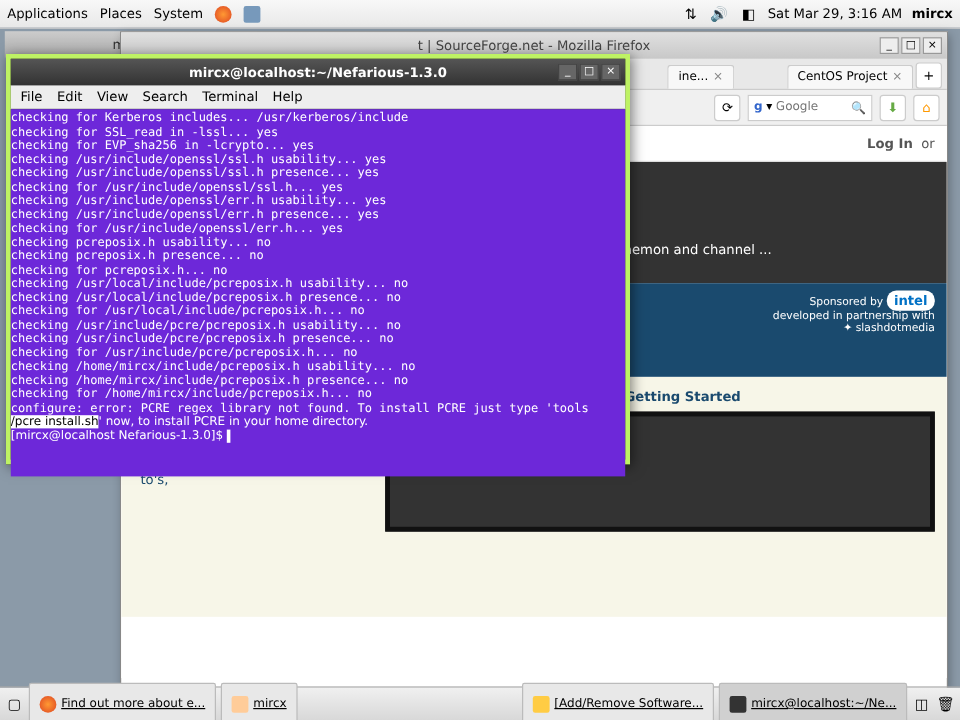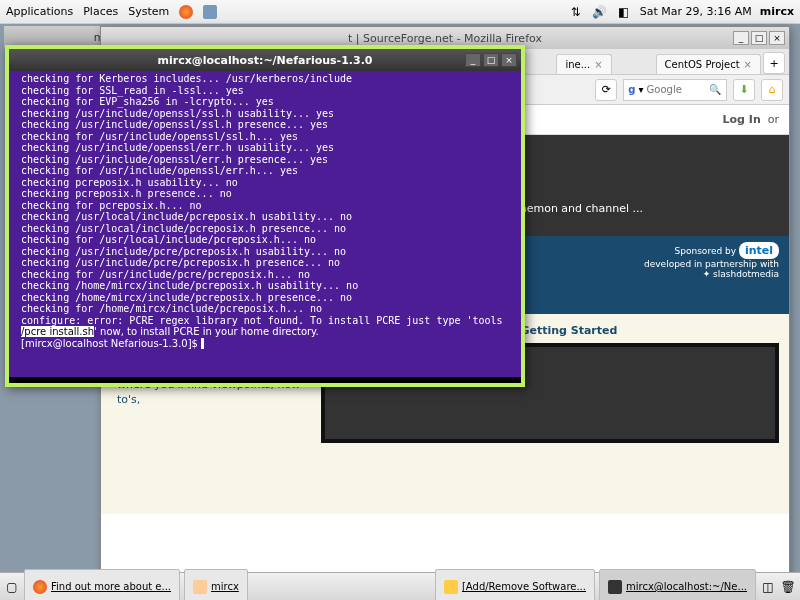--- a/index.html
+++ b/index.html
@@ -39,21 +39,21 @@
 .vid-title b { color: #1a4a6e; }
 .vid-thumb { background: #333; height: 100px; margin-top: 6px; border: 4px solid #111; }
 .sponsor { position: absolute; right: 10px; top: 6px; text-align: right; font-size: 9px; }
 .sponsor .intel { display: inline-block; background: #fff; color: #0071c5; padding: 2px 6px; border-radius: 8px; font-weight: bold; font-size: 11px; }
 
 .mircx-win { position: absolute; top: 26px; left: 4px; width: 210px; height: 24px; }
 .mircx-title { height: 22px; background: linear-gradient(#ccc,#aaa); display: flex; align-items: center; justify-content: center; font-size: 11px; color: #333; position: relative; }
 
 .term-win { position: absolute; top: 45px; left: 5px; width: 520px; height: 342px; background: #000; border: 4px solid #bef264; box-shadow: 2px 2px 10px rgba(0,0,0,.5); }
 .term-menu { height: 20px; background: #eee; display: flex; align-items: center; gap: 12px; padding: 0 8px; font-size: 11px; border-bottom: 1px solid #ccc; }
-.term-body { background: #4c1d95; color: #fff; font-family: "DejaVu Sans Mono", monospace; font-size: 10px; padding: 2px 12px; line-height: 1.15; white-space: pre; overflow: hidden; height: 306px; }
+.term-body { background: #6d28d9; color: #fff; font-family: "DejaVu Sans Mono", monospace; font-size: 10px; padding: 2px 0; line-height: 1.15; white-space: pre; overflow: hidden; height: 306px; }
 .term-body .hl { background: #fff; color: #000; }
 
 .taskbar { position: absolute; bottom: 0; left: 0; right: 0; height: 28px; background: linear-gradient(#f0f0f0,#d8d8d8); border-top: 1px solid #aaa; display: flex; align-items: center; padding: 0 4px; gap: 4px; }
 .task-btn { height: 36px; padding: 16px 8px; background: #e8e8e8; border: 1px solid #bbb; border-radius: 2px; font-size: 10px; display: flex; align-items: center; gap: 4px; cursor: pointer; max-width: 180px; overflow: hidden; white-space: nowrap; text-decoration: underline; }
 .task-btn.active { background: #d0d0d0; }
 .mini-icon { width: 14px; height: 14px; background: #888; border-radius: 2px; display: inline-block; }
 .mini-icon.ff { background: radial-gradient(#f93,#d42); border-radius: 50%; }
 .mini-icon.term { background: #333; }
 .mini-icon.fold { background: #fc9; }
 </style>
@@ -153,20 +153,28 @@
 </div>
 
 <div class="term-win">
   <div class="win-titlebar dark">
     <span>mircx@localhost:~/Nefarious-1.3.0</span>
     <div class="win-controls">
       <button>_</button>
       <button>□</button>
       <button>×</button>
     </div>
+  </div>
+  <div class="term-menu">
+    <span>File</span>
+    <span>Edit</span>
+    <span>View</span>
+    <span>Search</span>
+    <span>Terminal</span>
+    <span>Help</span>
   </div>
   <div class="term-body" id="term-body">checking for Kerberos includes... /usr/kerberos/include
 checking for SSL_read in -lssl... yes
 checking for EVP_sha256 in -lcrypto... yes
 checking /usr/include/openssl/ssl.h usability... yes
 checking /usr/include/openssl/ssl.h presence... yes
 checking for /usr/include/openssl/ssl.h... yes
 checking /usr/include/openssl/err.h usability... yes
 checking /usr/include/openssl/err.h presence... yes
 checking for /usr/include/openssl/err.h... yes

